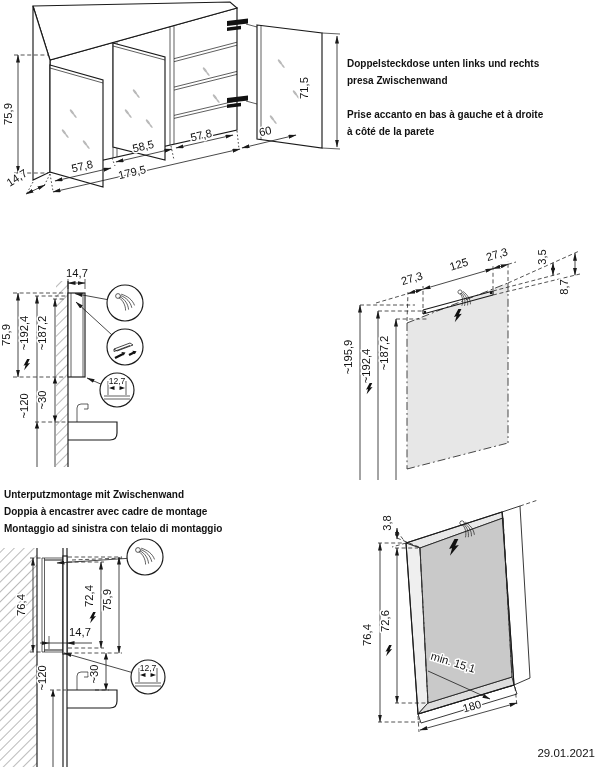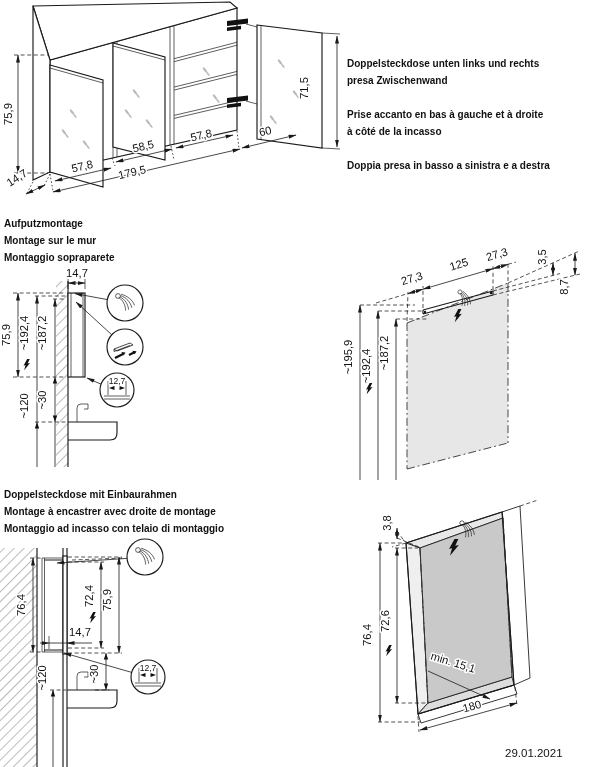--- a/index.html
+++ b/index.html
@@ -101,33 +101,27 @@
 
   <div class="abs note" style="left:347px;top:38px;width:250px">
     <p>
       </p>
       <div>Doppelsteckdose unten links und rechts</div>
       <div>presa Zwischenwand</div>
     <p></p>
     <p>
       </p>
       <div>Prise accanto en bas à gauche et à droite</div>
-      <div>à côté de la incasso</div>
+      <div>à côté de la parete</div>
     <p></p>
     <p>
       </p>
-      <div>Doppia presa in basso a sinistra e a destra</div>
     <p></p>
   </div>
 
-  <div class="abs hd" style="left:4px;top:215px">
-    <div>Aufputzmontage</div>
-    <div>Montage sur le mur</div>
-    <div>Montaggio sopraparete</div>
-  </div>
 
   <svg class="abs" style="left:0;top:263px" width="240" height="210" viewBox="0 0 240 210">
     <defs>
       <marker id="m2" markerWidth="8" markerHeight="4" refX="7.5" refY="2" orient="auto-start-reverse" markerUnits="userSpaceOnUse">
           <path d="M0,0 L8,2 L0,4 Z" fill="#1a1a1a"></path>
         </marker>
       <pattern id="hp1" width="7" height="7" patternUnits="userSpaceOnUse" patternTransform="rotate(45)">
           <line x1="0" y1="0" x2="0" y2="7" stroke="#555" stroke-width="0.8"></line>
         </pattern>
     </defs>
@@ -225,23 +219,23 @@
       <line class="d" x1="58" y1="76" x2="58" y2="245" marker-start="url(#m3)"></line>
       <line class="d" x1="76" y1="84" x2="76" y2="245" marker-start="url(#m3)"></line>
       <text class="dl" text-anchor="middle" transform="translate(32,122) rotate(-90)">~195,9</text>
       <text class="dl" text-anchor="middle" transform="translate(50,131) rotate(-90)">~192,4</text>
       <text class="dl" text-anchor="middle" transform="translate(68,118) rotate(-90)">~187,2</text>
       <path class="blk" transform="translate(46,148) scale(0.8)" d="M4.6,0 L7.8,0 L5.2,5.6 L8.2,5 L0.8,14 L2.6,7.6 L0,8.4 Z"></path>
     </g>
   </svg>
 
   <div class="abs hd" style="left:4px;top:486px">
-    <div>Doppelsteckdose mit Einbaurahmen</div>
-    <div>Montage à encastrer avec droite de montage</div>
-    <div>Montaggio ad incasso con telaio di montaggio</div>
+    <div>Unterputzmontage mit Zwischenwand</div>
+    <div>Doppia à encastrer avec cadre de montage</div>
+    <div>Montaggio ad sinistra con telaio di montaggio</div>
   </div>
 
   <svg class="abs" style="left:0;top:532px" width="260" height="235" viewBox="0 0 260 235">
     <defs>
       <marker id="m4" markerWidth="8" markerHeight="4" refX="7.5" refY="2" orient="auto-start-reverse" markerUnits="userSpaceOnUse">
           <path d="M0,0 L8,2 L0,4 Z" fill="#1a1a1a"></path>
         </marker>
       <pattern id="hp2" width="7" height="7" patternUnits="userSpaceOnUse" patternTransform="rotate(45)">
           <line x1="0" y1="0" x2="0" y2="7" stroke="#555" stroke-width="0.8"></line>
         </pattern>
@@ -334,15 +328,15 @@
       <text class="dl" text-anchor="middle" transform="translate(49,126) rotate(-90)">72,6</text>
       <path class="blk" transform="translate(45.5,150) scale(0.8)" d="M4.6,0 L7.8,0 L5.2,5.6 L8.2,5 L0.8,14 L2.6,7.6 L0,8.4 Z"></path>
       <line class="d" x1="88" y1="176" x2="150" y2="204" marker-end="url(#m5)"></line>
       <text class="dl" text-anchor="middle" transform="translate(112,171) rotate(17)">min. 15,1</text>
       <path class="ds" d="M78,221 L79,237 M175,192 L177,211"></path>
       <line class="d" x1="80" y1="235" x2="177" y2="208" marker-start="url(#m5)" marker-end="url(#m5)"></line>
       <text class="dl" text-anchor="middle" transform="translate(133,215) rotate(-16)">180</text>
     </g>
   </svg>
 
-  <div class="abs date" style="left:505px;top:747px;width:90px;text-align:left">29.01.2021</div>
+  <div class="abs date" style="left:505px;top:747px;width:90px;text-align:right">29.01.2021</div>
 
 </div>
 
 </body></html>

